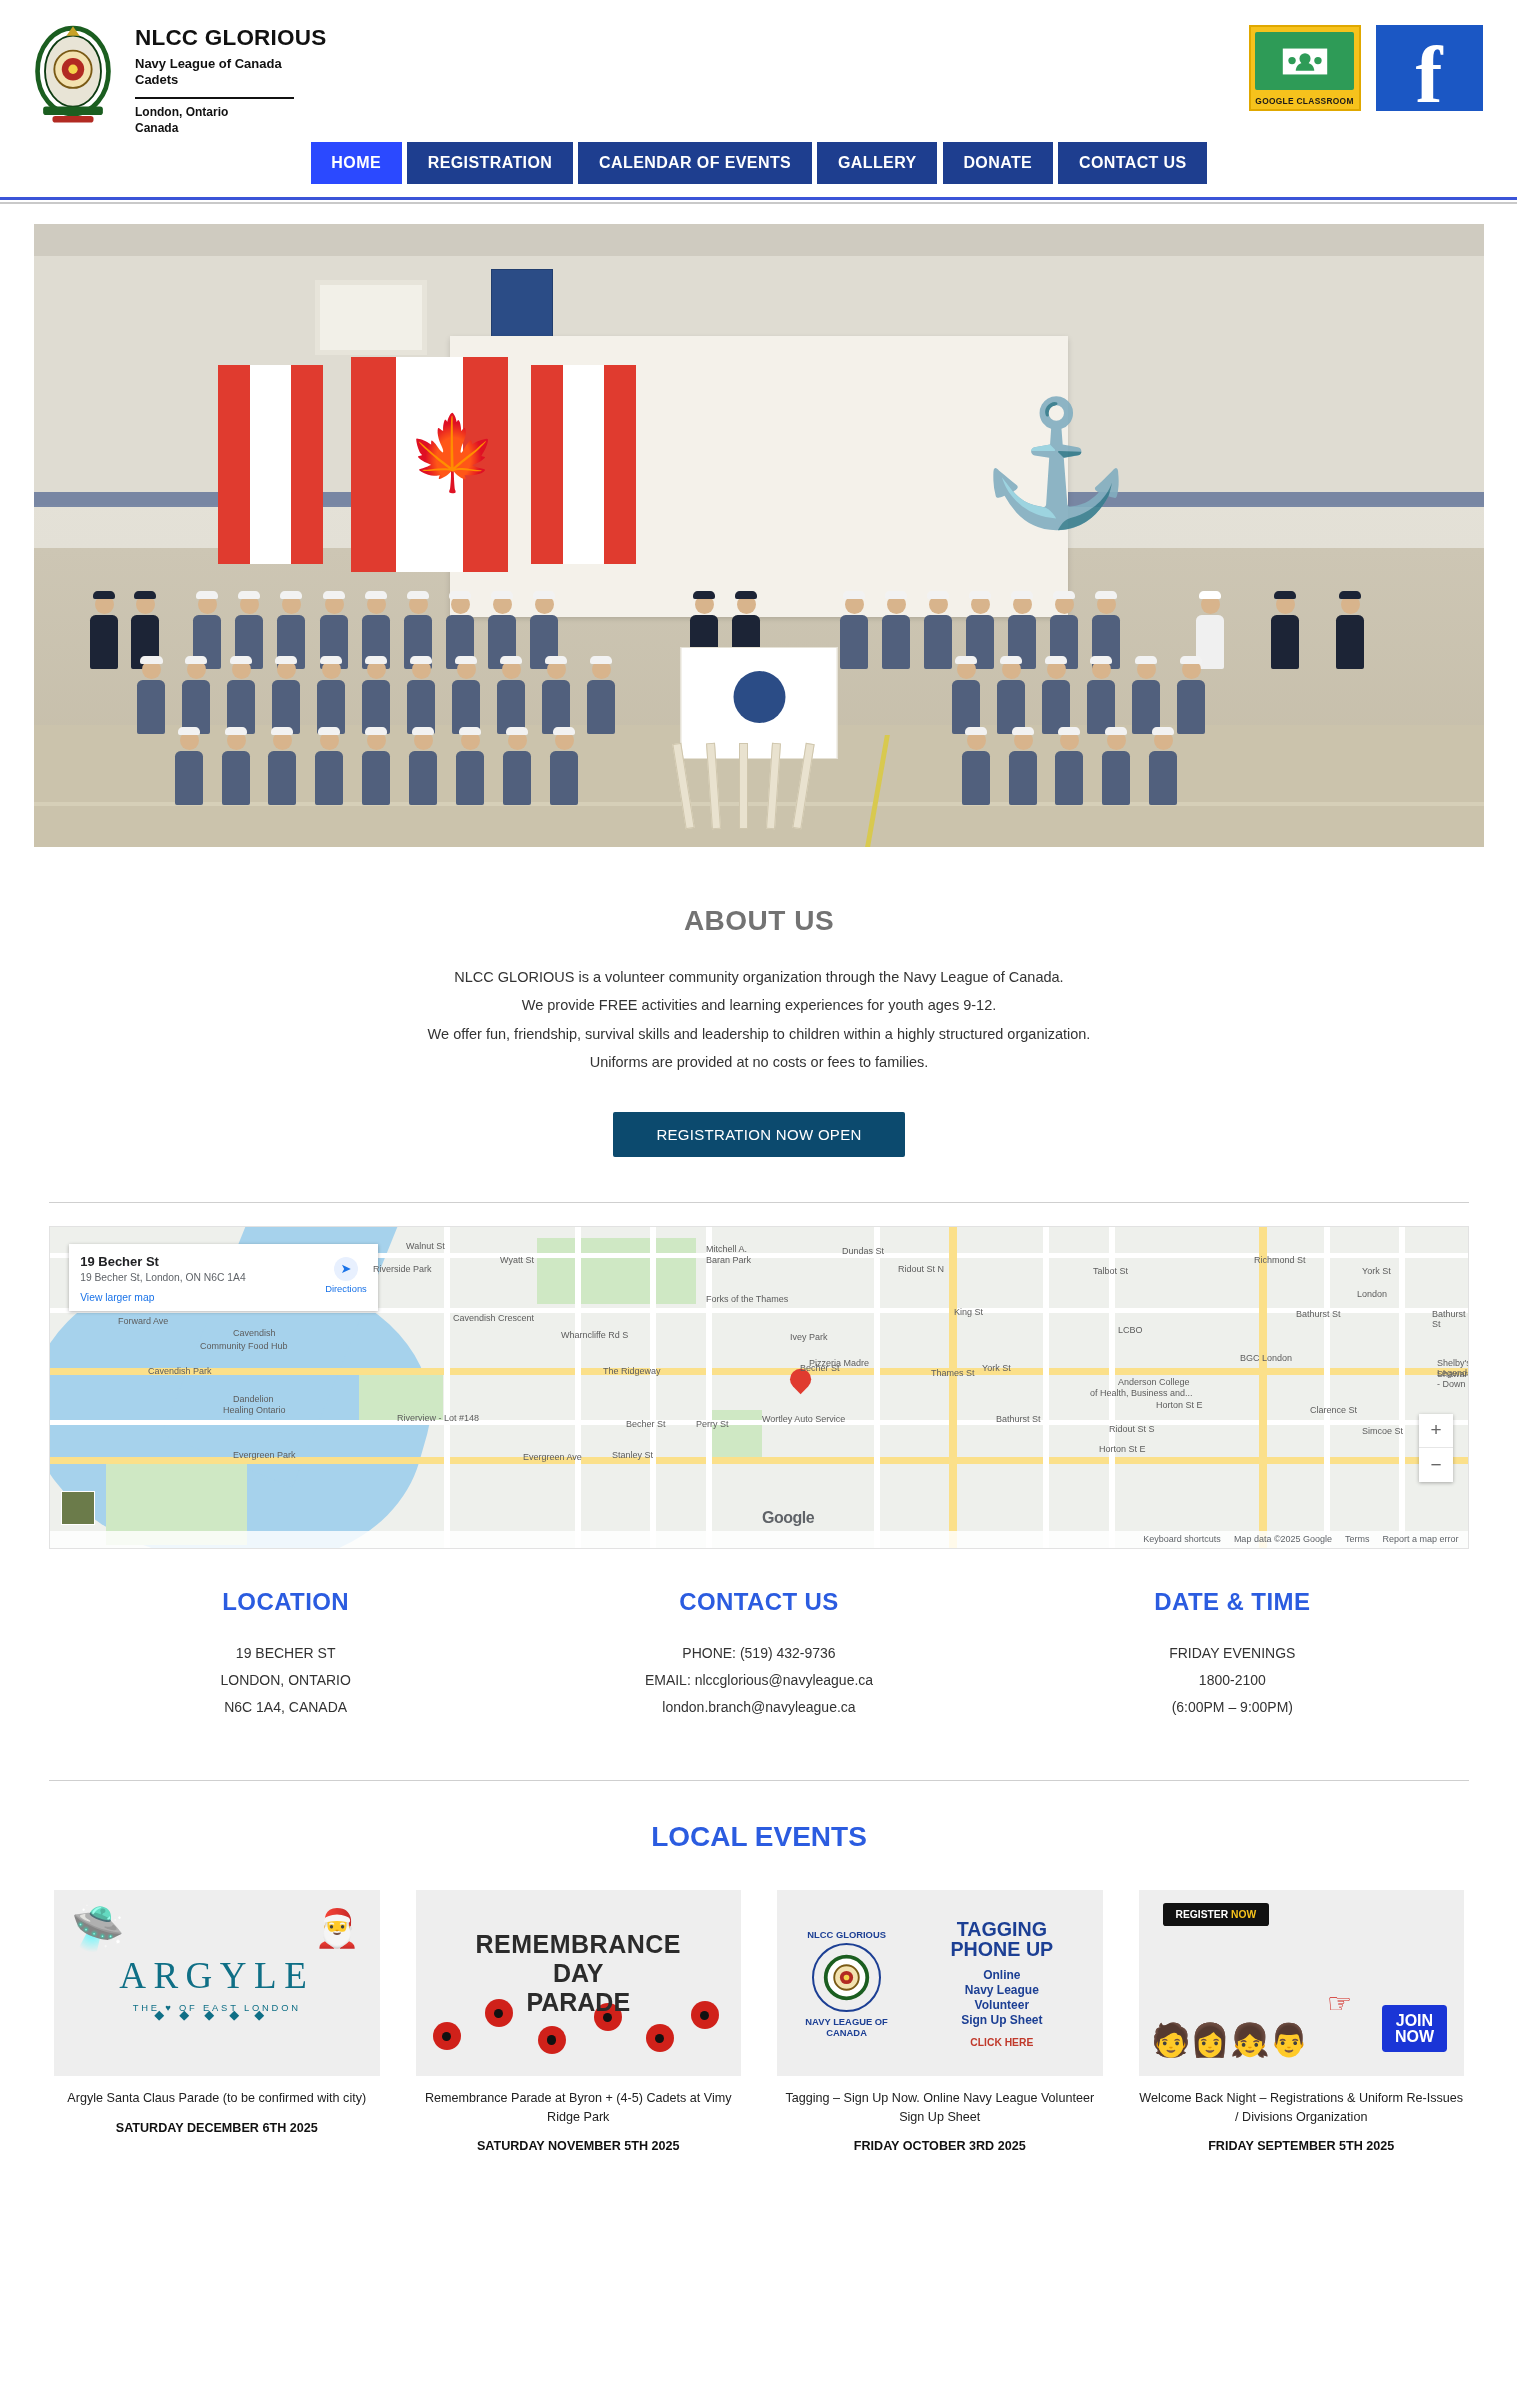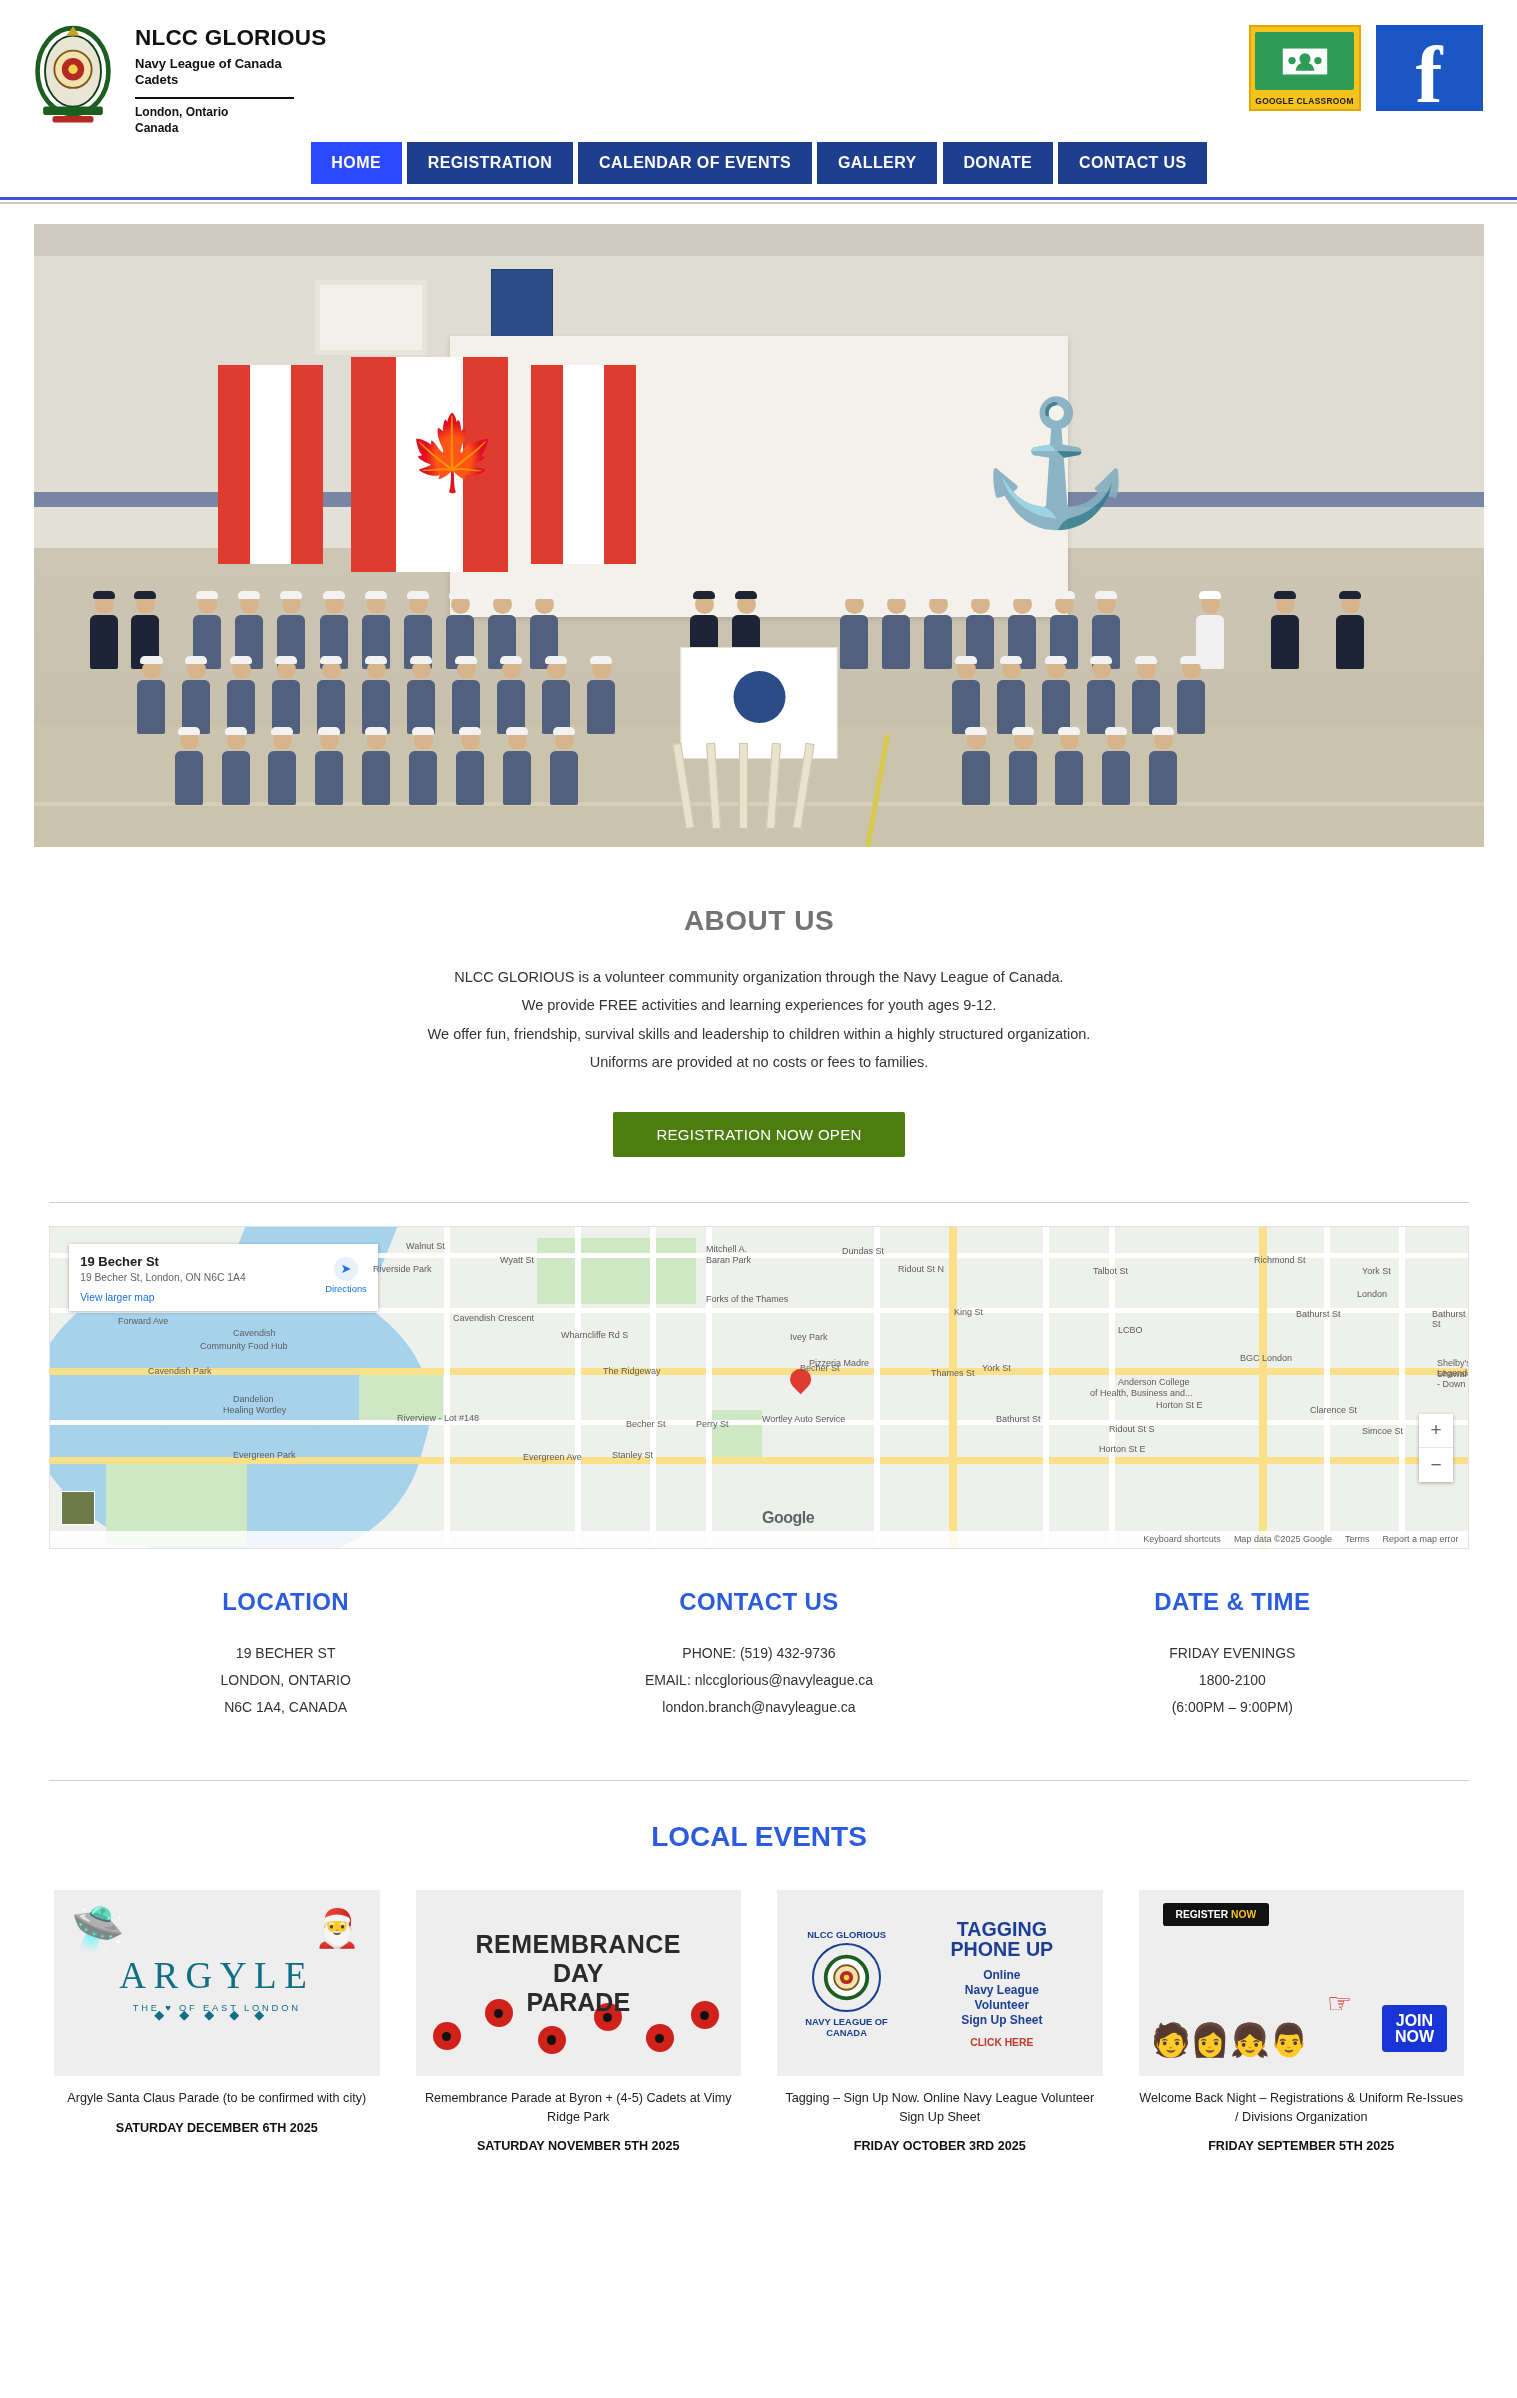--- a/index.html
+++ b/index.html
@@ -111,21 +111,21 @@
   .oar { position:absolute; bottom:0; width:9.4px; height:86px; background:#e9e2cf; border:0.9px solid #cfc6ad; }
 
   
   .about { text-align:center; padding:58px 37px 0 37px; }
   .about h2 {
     color:#737373; font-size:28px; font-weight:bold; letter-spacing:0.5px; margin:0 0 26px 0;
   }
   .about p { margin:0; font-size:14.5px; line-height:1.95; color:#333; }
   .cta-wrap { text-align:center; padding:36px 0 0 0; }
   .cta {
-    display:inline-block; background:#4d7c0f; color:#fff; font-size:15px; letter-spacing:0.3px;
+    display:inline-block; background:#0c4a6e; color:#fff; font-size:15px; letter-spacing:0.3px;
     padding:14px 43px; text-decoration:none; border-radius:1.9px;
   }
   .divider { height:0.9px; background:#cfcfcf; margin:45px 49px 0 49px; }
 
   
   .map-wrap { padding:22.5px 49px 0 49px; }
   .map {
     position:relative; width:100%; height:323px; background:#eef0ec; overflow:hidden;
     border:0.9px solid #e2e2e2;
   }
@@ -707,21 +707,21 @@
           <div class="label" style="left: 553px; top: 139px;">The Ridgeway</div>
           <div class="label" style="left: 750px; top: 136px;">Becher St</div>
           <div class="label" style="left: 1068px; top: 150px;">Anderson College</div>
           <div class="label" style="left: 1040px; top: 161px;">of Health, Business and...</div>
           <div class="label" style="left: 1190px; top: 126px;">BGC London</div>
           <div class="label" style="left: 1387px; top: 131px;">Shelby's Legendary</div>
           <div class="label" style="left: 1387px; top: 142px;">Shawarma - Down</div>
           <div class="label" style="left: 511px; top: 103px;">Wharncliffe Rd S</div>
           <div class="label" style="left: 68px; top: 89px;">Forward Ave</div>
           <div class="label" style="left: 183px; top: 167px;">Dandelion</div>
-          <div class="label" style="left: 173px; top: 178px;">Healing Wortley</div>
+          <div class="label" style="left: 173px; top: 178px;">Healing Ontario</div>
           <div class="label" style="left: 347px; top: 186px;">Riverview - Lot #148</div>
           <div class="label" style="left: 576px; top: 192px;">Becher St</div>
           <div class="label" style="left: 646px; top: 192px;">Perry St</div>
           <div class="label" style="left: 712px; top: 187px;">Wortley Auto Service</div>
           <div class="label" style="left: 1106px; top: 173px;">Horton St E</div>
           <div class="label" style="left: 946px; top: 187px;">Bathurst St</div>
           <div class="label" style="left: 1059px; top: 197px;">Ridout St S</div>
           <div class="label" style="left: 1260px; top: 178px;">Clarence St</div>
           <div class="label" style="left: 1312px; top: 199px;">Simcoe St</div>
           <div class="label" style="left: 1049px; top: 217px;">Horton St E</div>

